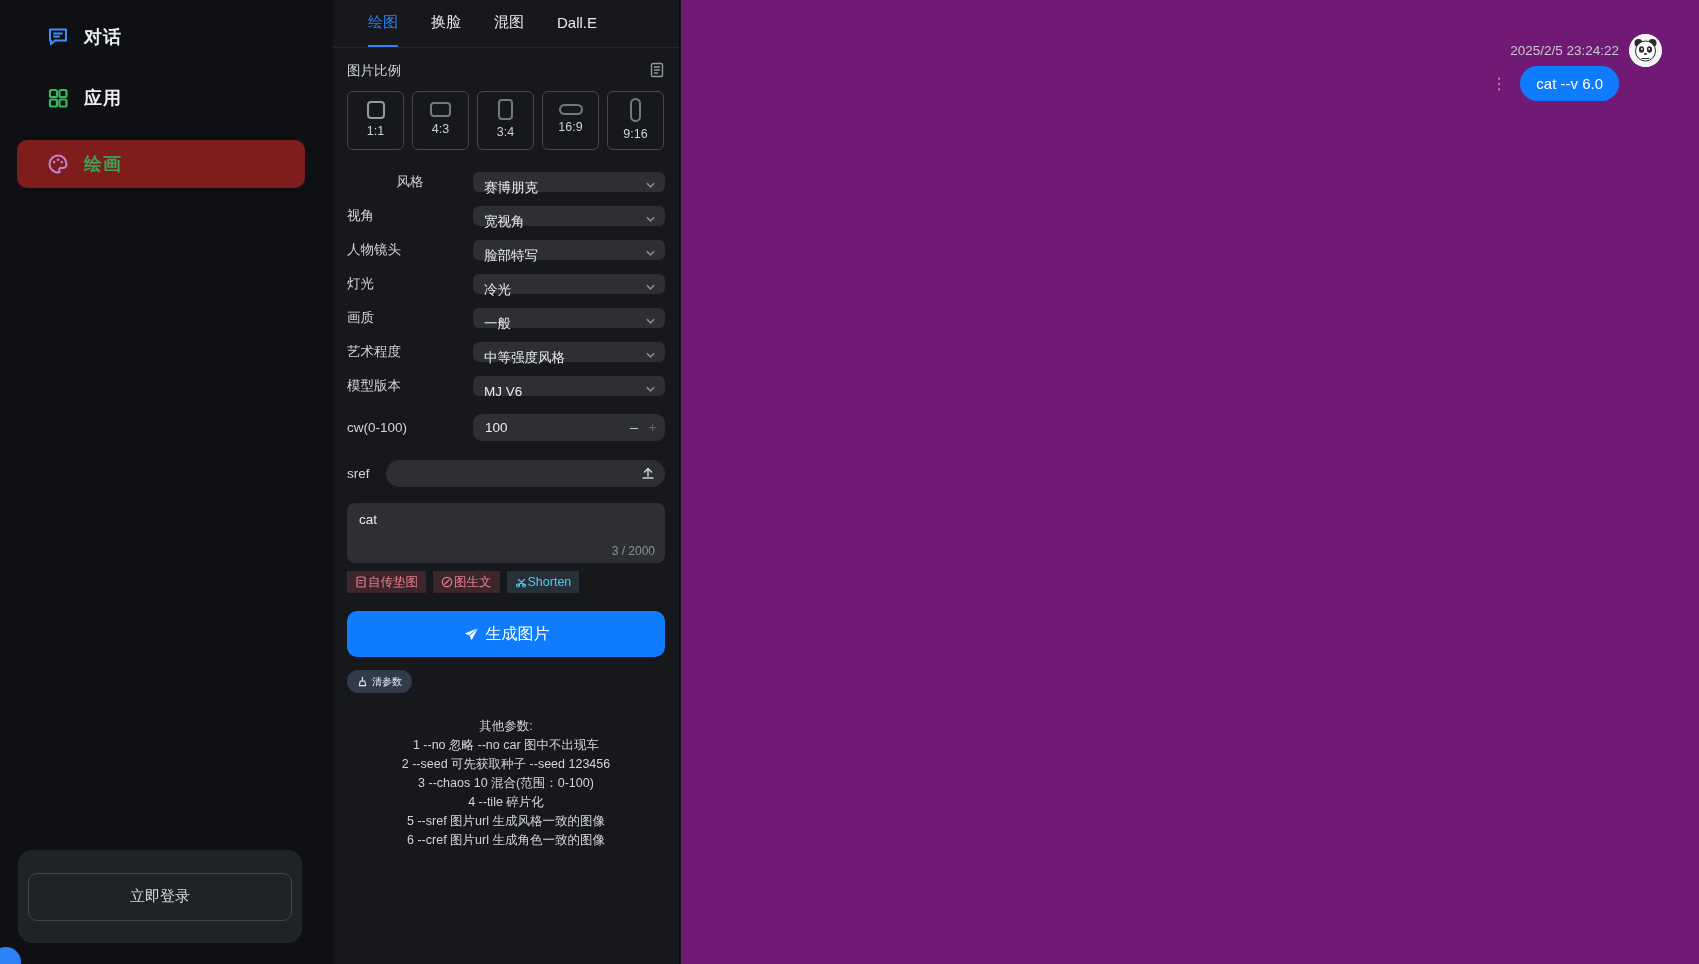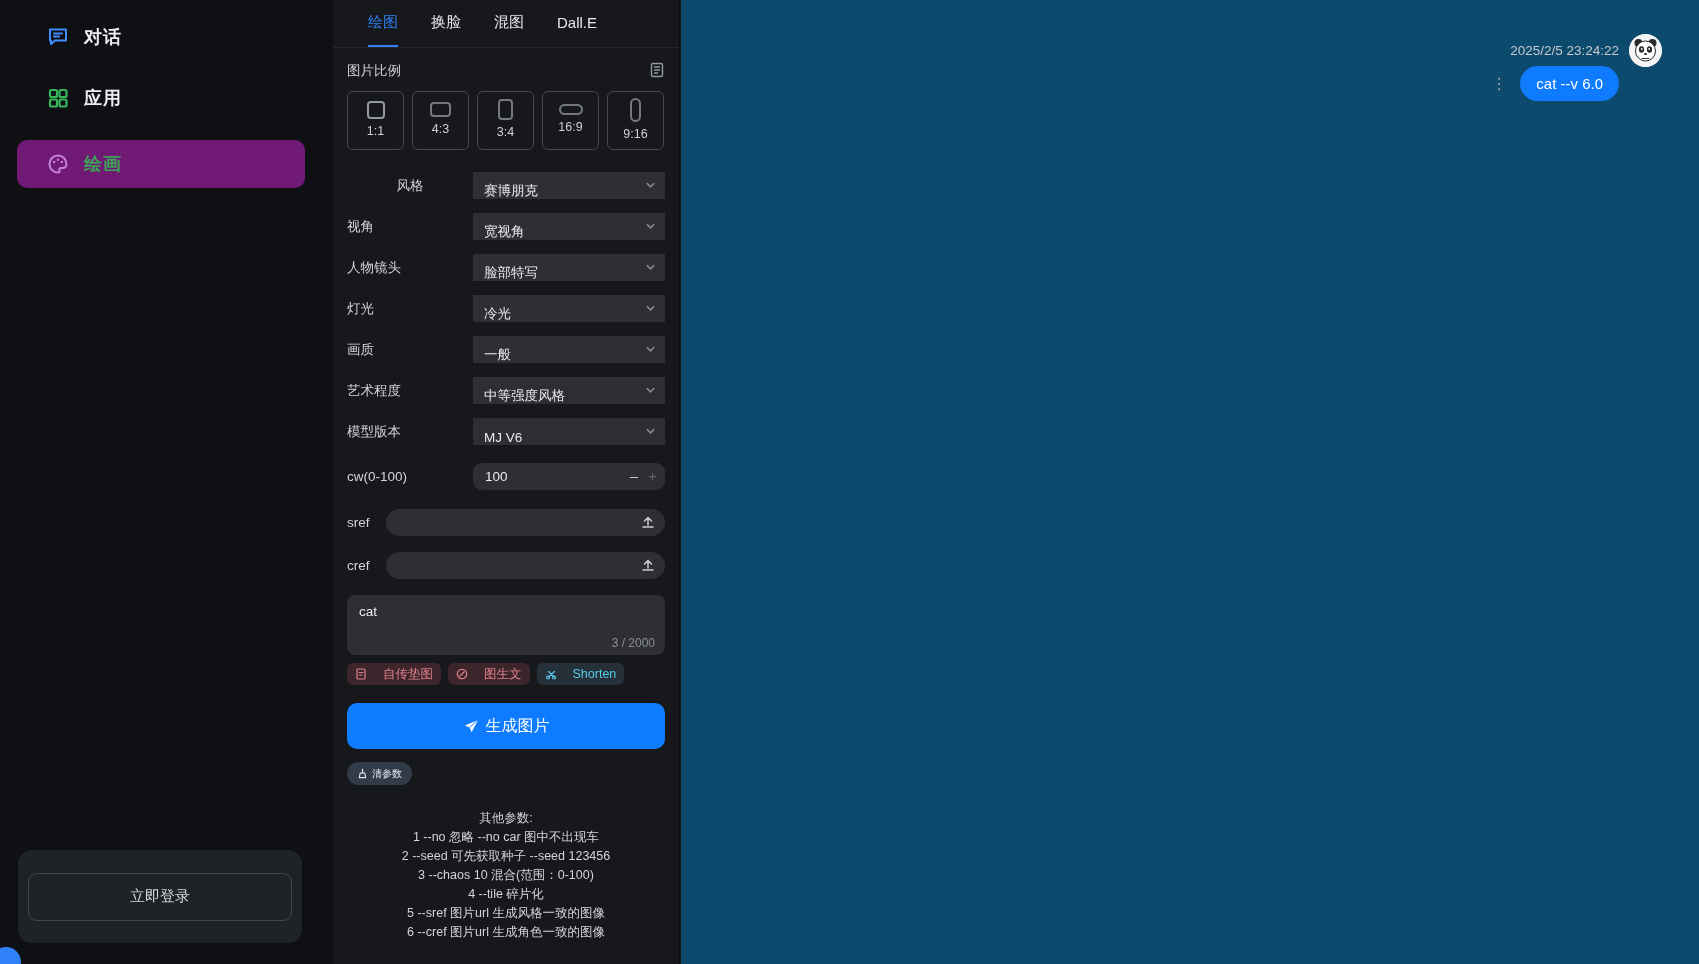--- a/index.html
+++ b/index.html
@@ -12,21 +12,21 @@
   .sidebar {
     position:absolute; left:0; top:0; width:333px; height:964px;
     background:#0e1014; padding-top:13px;
   }
   .nav-item {
     height:48px; margin:0 28px 13px 17px; display:flex; align-items:center;
     padding-left:30px; border-radius:10px; cursor:pointer;
   }
   .nav-item .nav-icon { width:22px; height:22px; margin-right:15px; flex:0 0 auto; }
   .nav-item .nav-label { font-size:18px; font-weight:bold; color:#eceef0; letter-spacing:1px; }
-  .nav-item.active { background:#701a75;margin-top:18px; }
+  .nav-item.active { background:#7f1d1d;margin-top:18px; }
   .nav-item.active .nav-label { color:#3da357; }
   .login-card {
     position:absolute; left:18px; bottom:21px; width:284px; height:93px;
     background:#1f2226; border-radius:14px; display:flex; align-items:center; justify-content:center;
   }
   .login-btn {
     width:264px; height:48px; border:1px solid #43474d; border-radius:9px;
     background:transparent; color:#d9dbde; font-size:15px; display:flex;
     align-items:center; justify-content:center; cursor:pointer;
     font-family:inherit;
@@ -65,21 +65,21 @@
   .s11 { width:18px; height:18px; border-radius:4px; }
   .s43 { width:21px; height:15px; border-radius:4px; }
   .s34 { width:15px; height:21px; border-radius:4px; }
   .s169 { width:24px; height:11px; border-radius:5.5px; }
   .s916 { width:11px; height:24px; border-radius:5.5px; }
   .ratio-label { font-size:12.5px; color:#cdd0d4; }
   .field-row { display:flex; align-items:center; margin-top:14px; }
   .field-row.first { margin-top:22px;text-align:center; }
   .field-label { width:126px; font-size:13.5px; color:#d3d5d9; flex:0 0 auto; }
   .select {
-    flex:1; height:27px; background:#2e2f34; border-radius:0; position:relative;
+    flex:1; height:20px; background:#2e2f34; border-radius:6px; position:relative;
     display:flex; align-items:center; padding:11px 26px 0 11px; font-size:13.5px;
     color:#e9ebee; cursor:pointer;
   }
   .select .chev { position:absolute; right:8px; top:7px; }
   .num-input {
     flex:1; height:27px; background:#2e2f34; border-radius:9px; position:relative;
     display:flex; align-items:center; padding:0 58px 0 12px; font-size:13.5px; color:#e9ebee;
   }
   .step-minus { position:absolute; right:27px; top:4px; color:#c2c5ca; font-size:15px; cursor:pointer; }
   .step-plus  { position:absolute; right:8px;  top:4px; color:#5f6268; font-size:15px; cursor:pointer; }
@@ -89,39 +89,39 @@
     flex:1; height:27px; background:#2e2f34; border-radius:13.5px; position:relative;
   }
   .ref-input .upload { position:absolute; right:9px; top:5px; cursor:pointer; }
   .prompt-box {
     margin-top:16px; height:60px; background:#2e2f34; border-radius:8px;
     position:relative; padding:9px 12px; font-size:13.5px; color:#e9ebee; cursor:text;
   }
   .prompt-counter { position:absolute; right:10px; bottom:5px; font-size:12px; color:#8c9096; }
   .tags-row { margin-top:8px; display:flex; gap:7px; }
   .tag {
-    height:22px; border-radius:6px; display:inline-flex; align-items:center;
-    gap:16px; padding:0 8px; font-size:12.5px; cursor:pointer;
+    height:22px; border-radius:1px; display:inline-flex; align-items:center;
+    gap:1px; padding:0 8px; font-size:12.5px; cursor:pointer;
   }
   .tag.red  { background:#3c262c; color:#e2808d; }
   .tag.cyan { background:#253039; color:#57c9e9; }
   .generate-btn {
     margin-top:18px; width:100%; height:46px; background:#0f7cff; border:none;
     border-radius:10px; color:#fff; font-size:16px; display:flex; align-items:center;
     justify-content:center; gap:6px; cursor:pointer; font-family:Liberation Serif, serif;
   }
   .clear-tag {
     margin-top:13px; height:23px; border-radius:12px; background:#323b49;
     color:#dce7f6; font-size:10px; display:inline-flex; align-items:center;
     gap:4px; padding:0 10px; cursor:pointer;justify-content:flex-end;
   }
   .tips { margin-top:24px; font-size:12.5px; color:#d3d5d9; line-height:19px;text-align:center; }
   
   .chat {
-    position:absolute; left:681px; top:0; right:0; height:964px; background:#0c4a6e;
+    position:absolute; left:681px; top:0; right:0; height:964px; background:#701a75;
   }
   .chat-meta {
     margin:34px 37px 0 0; display:flex; justify-content:flex-end; align-items:center; gap:10px;
   }
   .timestamp { font-size:13.5px; color:#c6c9cd; }
   .avatar {
     width:33px; height:33px; border-radius:50%; background:#f4f4f4; overflow:hidden;
     display:flex; align-items:center; justify-content:center; flex:0 0 auto;
   }
   .chat-msg-row {
@@ -302,31 +302,20 @@
       <span class="field-label">cw(0-100)</span>
       <div class="num-input">
         <span>100</span>
         <span class="step-minus">–</span>
         <span class="step-plus">+</span>
       </div>
     </div>
 
     <div class="ref-row">
       <span class="ref-label">sref</span>
-      <div class="ref-input">
-        <span class="upload">
-          <svg viewBox="0 0 16 16" width="16" height="16">
-              <path d="M4.5 7L8 3.5 11.5 7M8 3.5V11" fill="none" stroke="#c8cbd0" stroke-width="1.5" stroke-linecap="round" stroke-linejoin="round"></path>
-              <path d="M3 13h10" stroke="#c8cbd0" stroke-width="1.5" stroke-linecap="round"></path>
-            </svg>
-        </span>
-      </div>
-    </div>
-    <div class="ref-row" style="margin-top:16px;">
-      <span class="ref-label">cref</span>
       <div class="ref-input">
         <span class="upload">
           <svg viewBox="0 0 16 16" width="16" height="16">
               <path d="M4.5 7L8 3.5 11.5 7M8 3.5V11" fill="none" stroke="#c8cbd0" stroke-width="1.5" stroke-linecap="round" stroke-linejoin="round"></path>
               <path d="M3 13h10" stroke="#c8cbd0" stroke-width="1.5" stroke-linecap="round"></path>
             </svg>
         </span>
       </div>
     </div>
 

